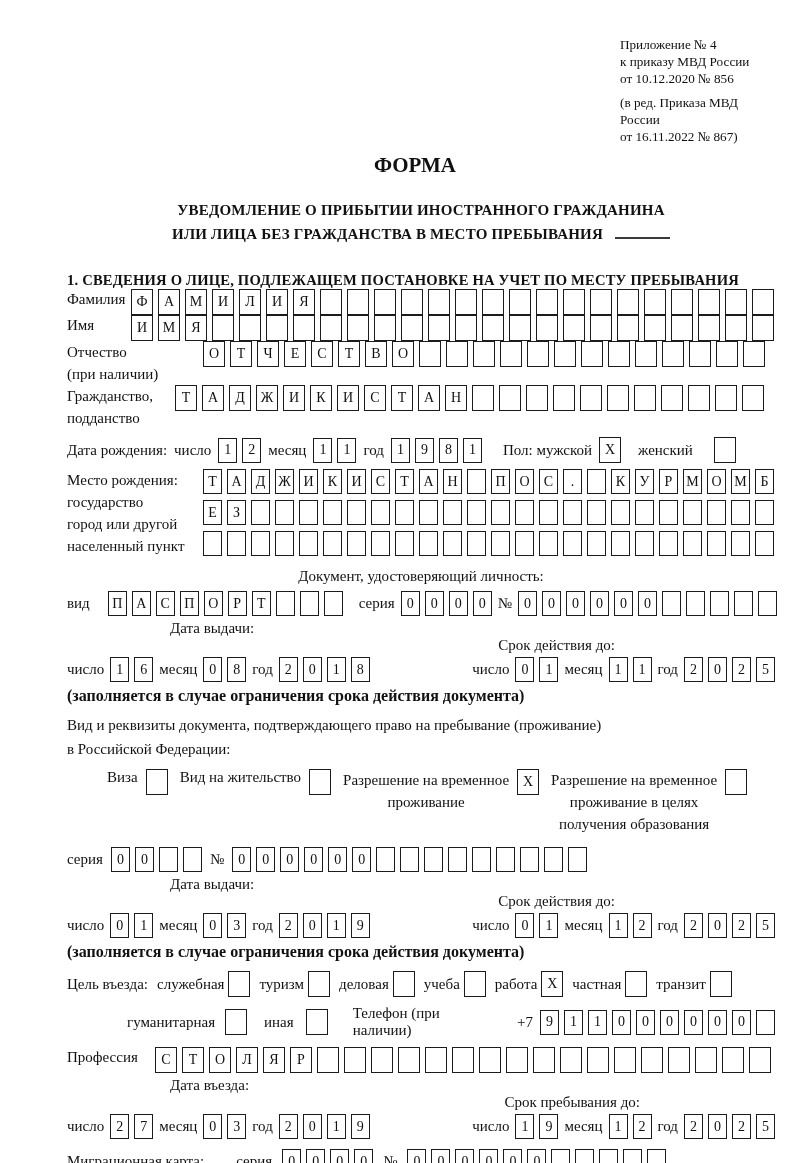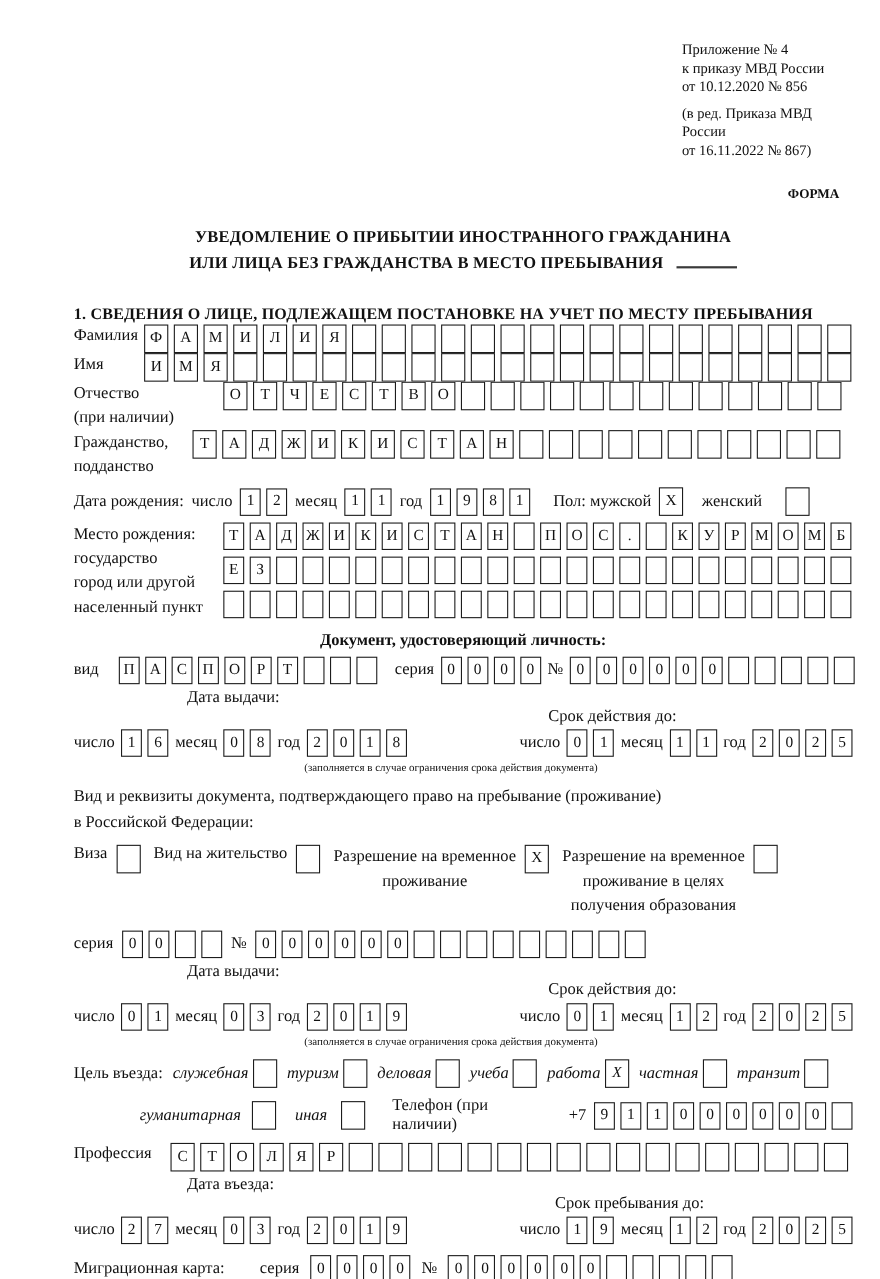--- a/index.html
+++ b/index.html
@@ -7,21 +7,21 @@
   body {
     width: 800px; height: 1163px; overflow: hidden;
     font-family: "Liberation Serif", "DejaVu Serif", serif;
     font-size: 15px; color: #111;
   }
   .page { padding: 36px 25px 0 67px; width: 800px; }
 
   
   .hdr-note { margin-left: 553px; font-size: 13.2px; line-height: 17px; }
   .hdr-note .amend { margin-top: 7px; }
-  .forma { margin-top: 24px; text-align: right; padding-right: 12px; font-weight: bold; font-size: 12px; }
+  .forma { margin-top: 8px; text-align: center; padding-right: 12px; font-weight: bold; font-size: 21px; }
 
   .title { margin-top: 20px; text-align: center; font-weight: bold; font-size: 15px; line-height: 24px; letter-spacing: .2px; }
   .blank-line { display: inline-block; width: 55px; border-bottom: 2px solid #3a3a3a; height: 14px; margin-left: 8px; }
 
   .sec-heading { margin-top: 26px; margin-bottom: 0; font-weight: bold; font-size: 14.6px; letter-spacing: .2px; }
 
   
   .cells { display: flex; gap: 5px; flex: 0 0 auto; }
   .cell {
     flex: 0 0 auto; width: 22px; height: 26px;
@@ -38,38 +38,38 @@
   .w108 { width: 108px; }
   .w113 { width: 113px; }
   .w136 { width: 136px; }
   .lbl-lines div { line-height: 22px; }
 
   .mt6 { margin-top: 6px; } .mt8 { margin-top: 8px; } .mt10 { margin-top: 10px; } .mt12 { margin-top: 12px; }
 
   .inlinebits { display: flex; align-items: center; gap: 7px; flex-wrap: nowrap; }
   .stackrows > .cells { margin-bottom: 6px; }
 
-  .center-bold { text-align: center; font-weight: bold; margin: 6px 0 6px 0; }
+  .center-bold { text-align: center; font-weight: normal; margin: 6px 0 6px 0; }
 
   .dates-heads { display: flex; margin-top: 4px; flex-direction: column; }
   .dh-left { margin-left: 103px; }
   .dh-right { margin-left: auto; margin-right: 160px; }
   .dates-row { display: flex; margin-top: 3px; }
   .dgroup { display: flex; align-items: center; gap: 6px; }
   .dg-right { margin-left: auto; }
-  .fineprint { font-size: 10px; text-align: center; padding-right: 22px; margin-top: 5px; margin-bottom: 8px; }
+  .fineprint { font-size: 16px; text-align: left; padding-right: 22px; margin-top: 5px; margin-bottom: 8px; font-weight: bold; }
 
   .plain { line-height: 24px; }
 
-  .optrow { display: flex; align-items: flex-start; gap: 12px; margin-top: 8px; }
+  .optrow { display: flex; align-items: flex-start; gap: 12px; margin-top: 8px; margin-left: 40px; }
   .opt { display: flex; align-items: flex-start; gap: 8px; }
   .optlines { text-align: center; line-height: 22px; }
 
   .goalrow { display: flex; align-items: center; gap: 9px; margin-top: 10px; flex-wrap: nowrap; }
-  .goal { display: flex; align-items: center; gap: 4px; font-style: italic; }
+  .goal { display: flex; align-items: center; gap: 4px; }
   .phonerow { display: flex; align-items: center; gap: 7px; margin-top: 8px; padding-left: 60px; }
 
   .reps { display: flex; margin-top: 6px; }
   .reps-right .cells { margin-bottom: 8px; }
 </style>
 </head>
 <body>
 
 <div class="page">
 

